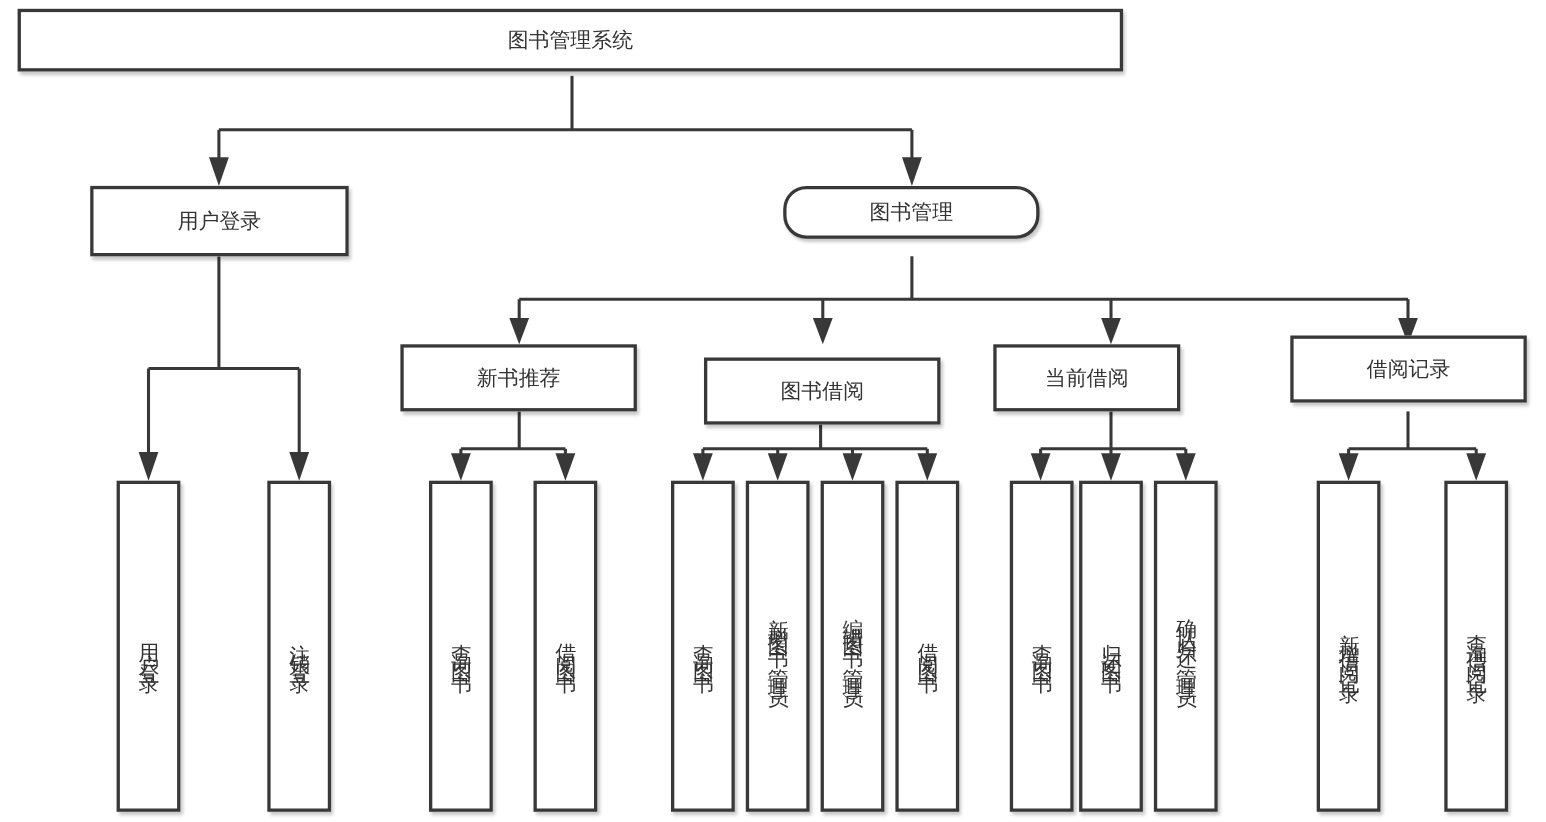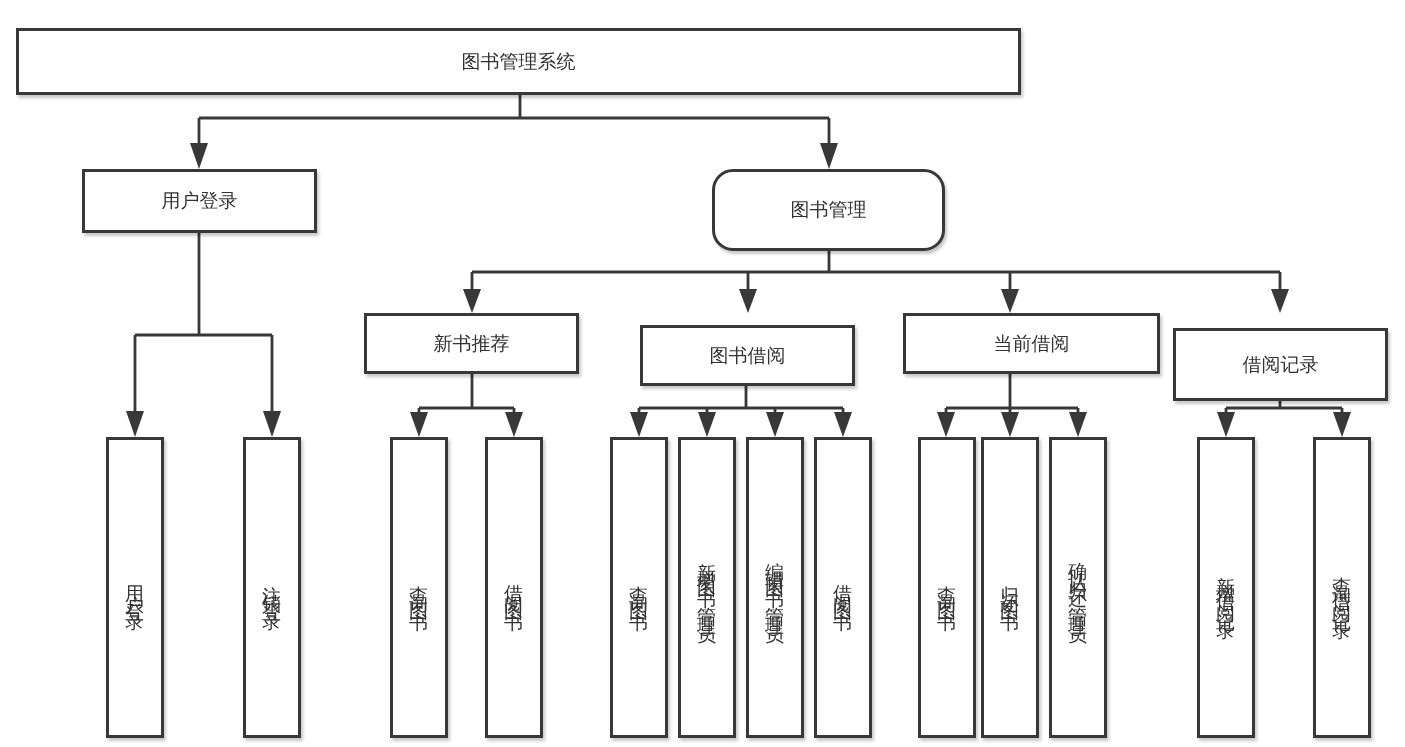--- a/index.html
+++ b/index.html
@@ -87,41 +87,41 @@
       <polygon points="775,437 766,412 784,412"></polygon>
       <polygon points="843,437 834,412 852,412"></polygon>
       <polygon points="946,437 937,412 955,412"></polygon>
       <polygon points="1010,437 1001,412 1019,412"></polygon>
       <polygon points="1078,437 1069,412 1087,412"></polygon>
       <polygon points="1226,437 1217,412 1235,412"></polygon>
       <polygon points="1342,437 1333,412 1351,412"></polygon>
     </g>
   </svg>
 
-  <div class="node" style="left:16px; top:28px; width:1005px; height:67px;">
+  <div class="node" style="left:16px; top:8px; width:1005px; height:57px;">
     <span>图书管理系统</span>
   </div>
 
   <div class="node" style="left:82px; top:169px; width:235px; height:64px;">
     <span>用户登录</span>
   </div>
-  <div class="node" style="left:712px; top:169px; width:233px; height:82px;border-radius:21px;">
+  <div class="node" style="left:712px; top:169px; width:233px; height:48px;border-radius:21px;">
     <span>图书管理</span>
   </div>
 
   <div class="node" style="left:364px; top:313px; width:215px; height:61px;">
     <span>新书推荐</span>
   </div>
   <div class="node" style="left:640px; top:313px; width:215px; height:61px;margin-top:12px;">
     <span>图书借阅</span>
   </div>
-  <div class="node" style="left:903px; top:313px; width:257px; height:61px;">
+  <div class="node" style="left:903px; top:313px; width:170px; height:61px;">
     <span>当前借阅</span>
   </div>
-  <div class="node" style="left:1173px; top:328px; width:215px; height:73px;text-align:center;">
+  <div class="node" style="left:1173px; top:305px; width:215px; height:61px;text-align:center;">
     <span>借阅记录</span>
   </div>
 
   <div class="node" style="left:106px; top:437px; width:58px; height:301px;">
     <span class="vtext">用户登录</span>
   </div>
   <div class="node" style="left:243px; top:437px; width:58px; height:301px;">
     <span class="vtext">注销登录</span>
   </div>
 

